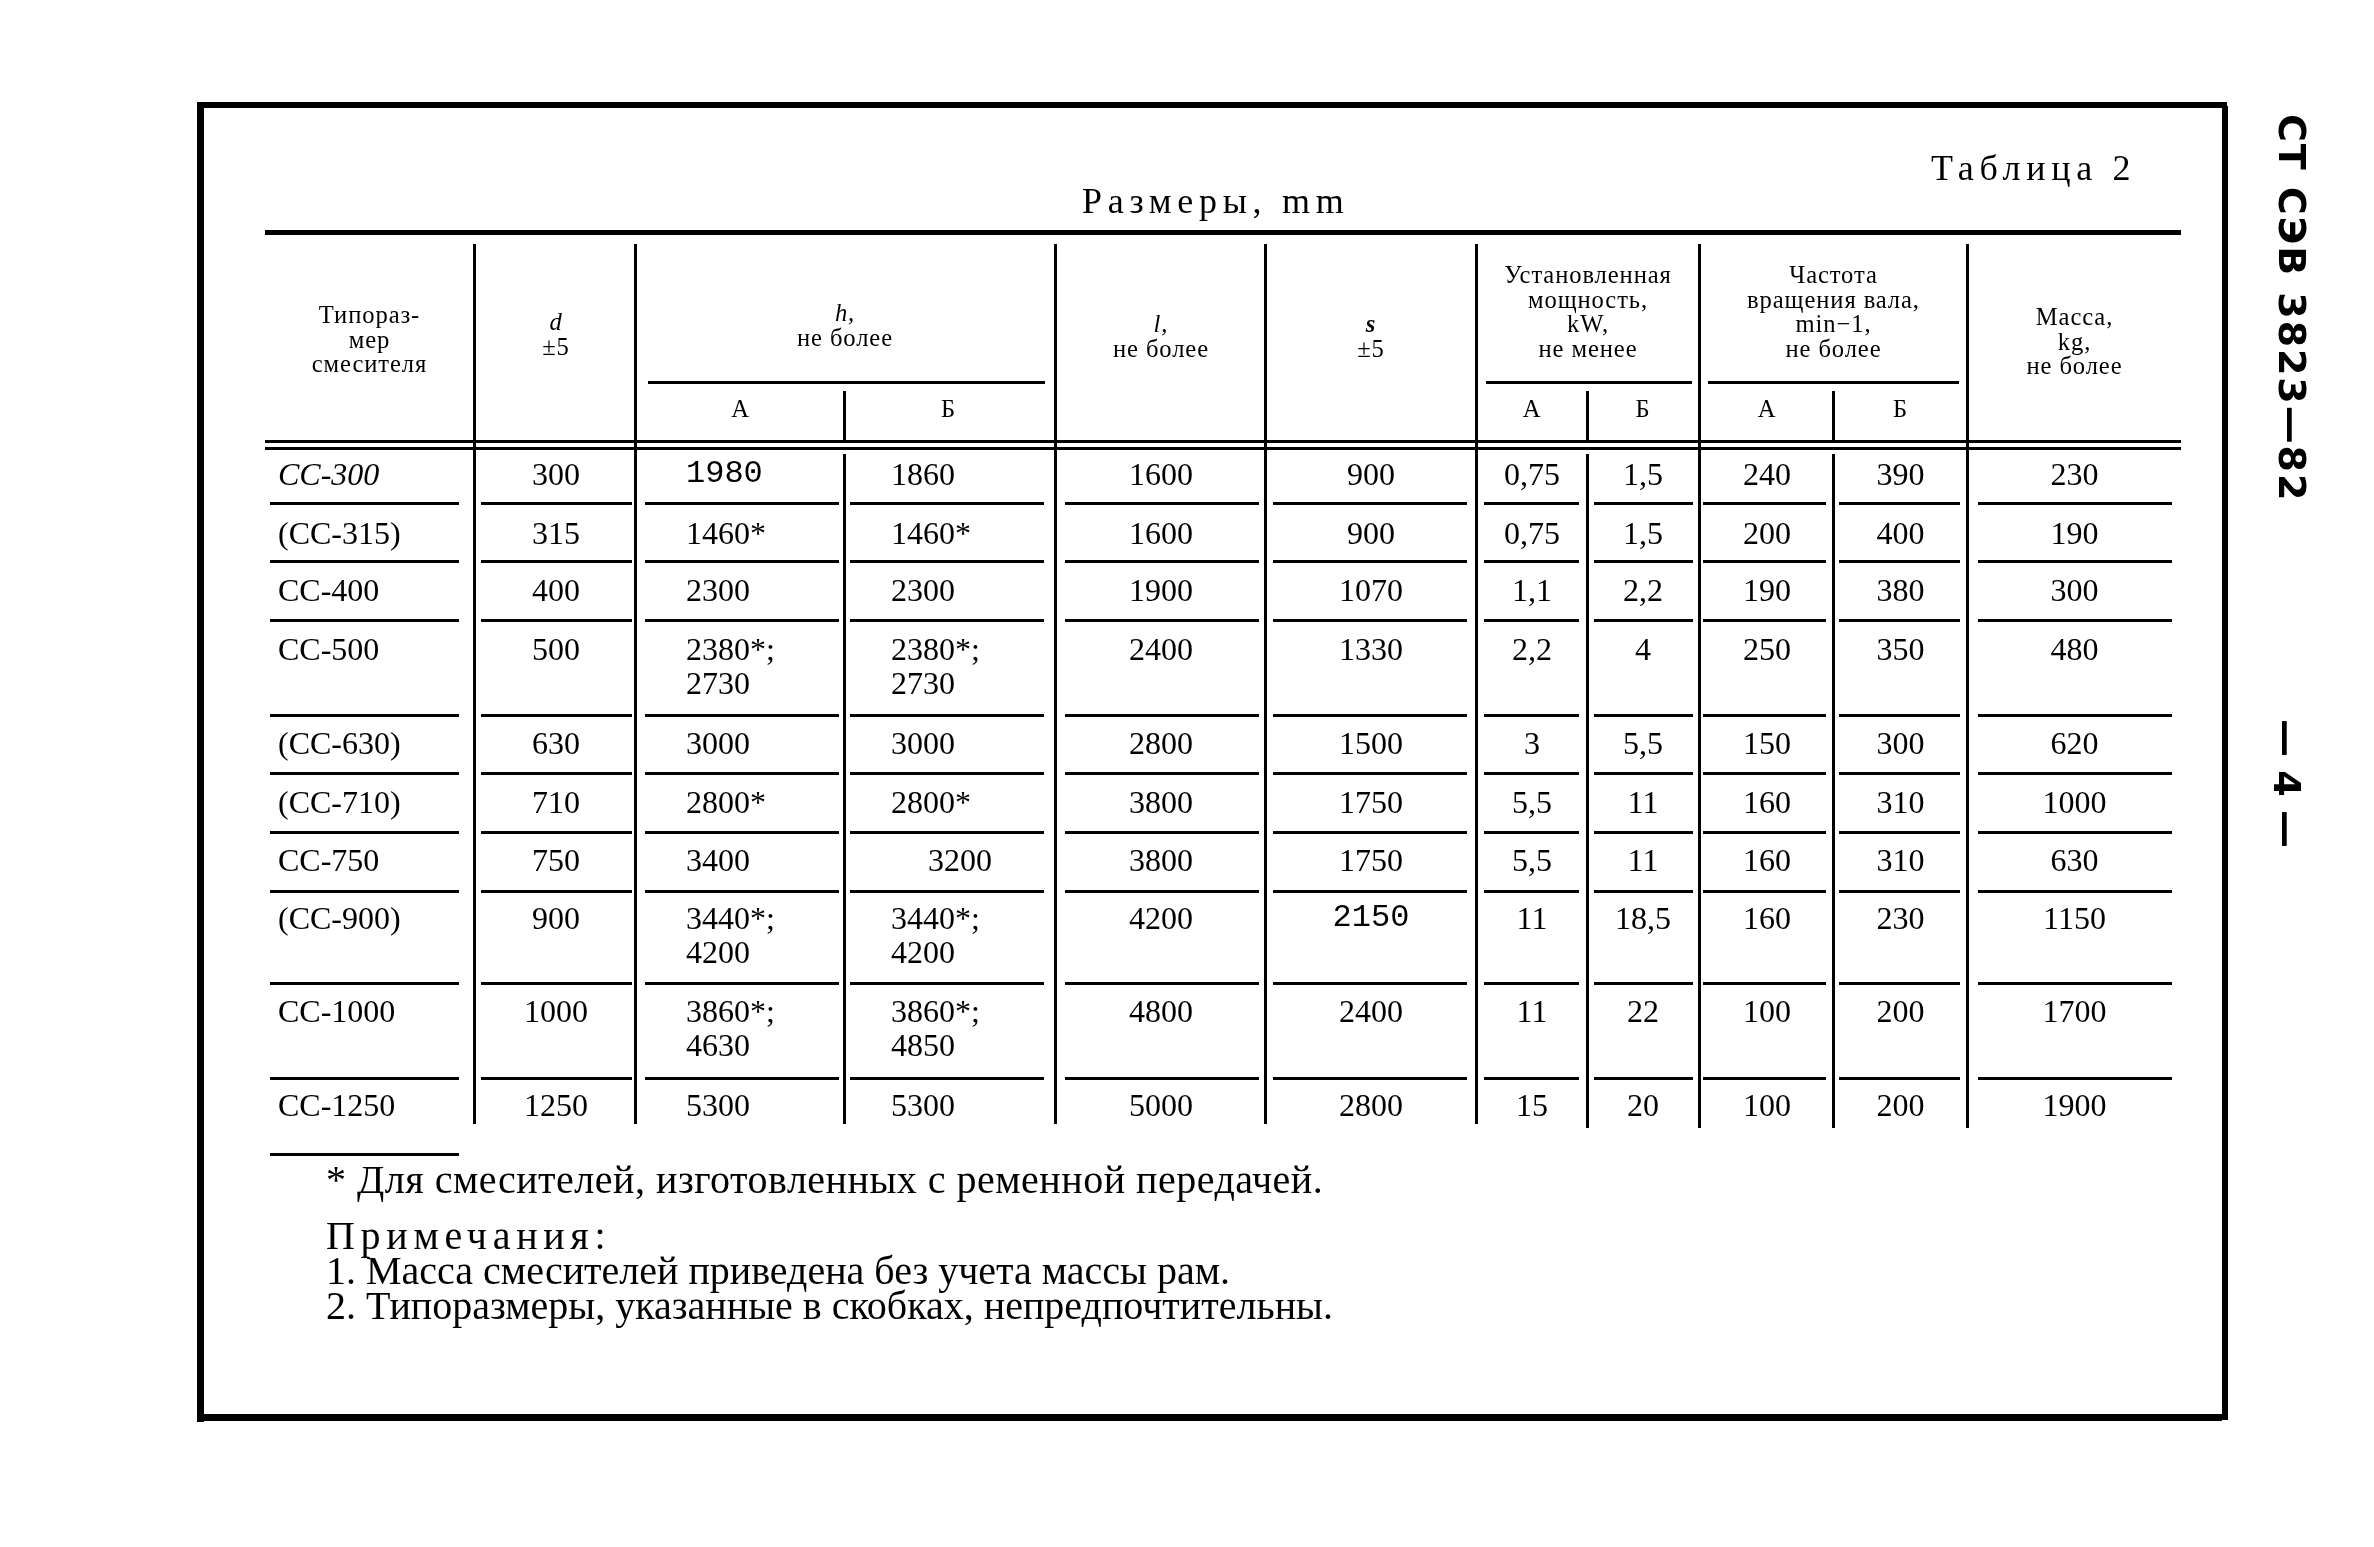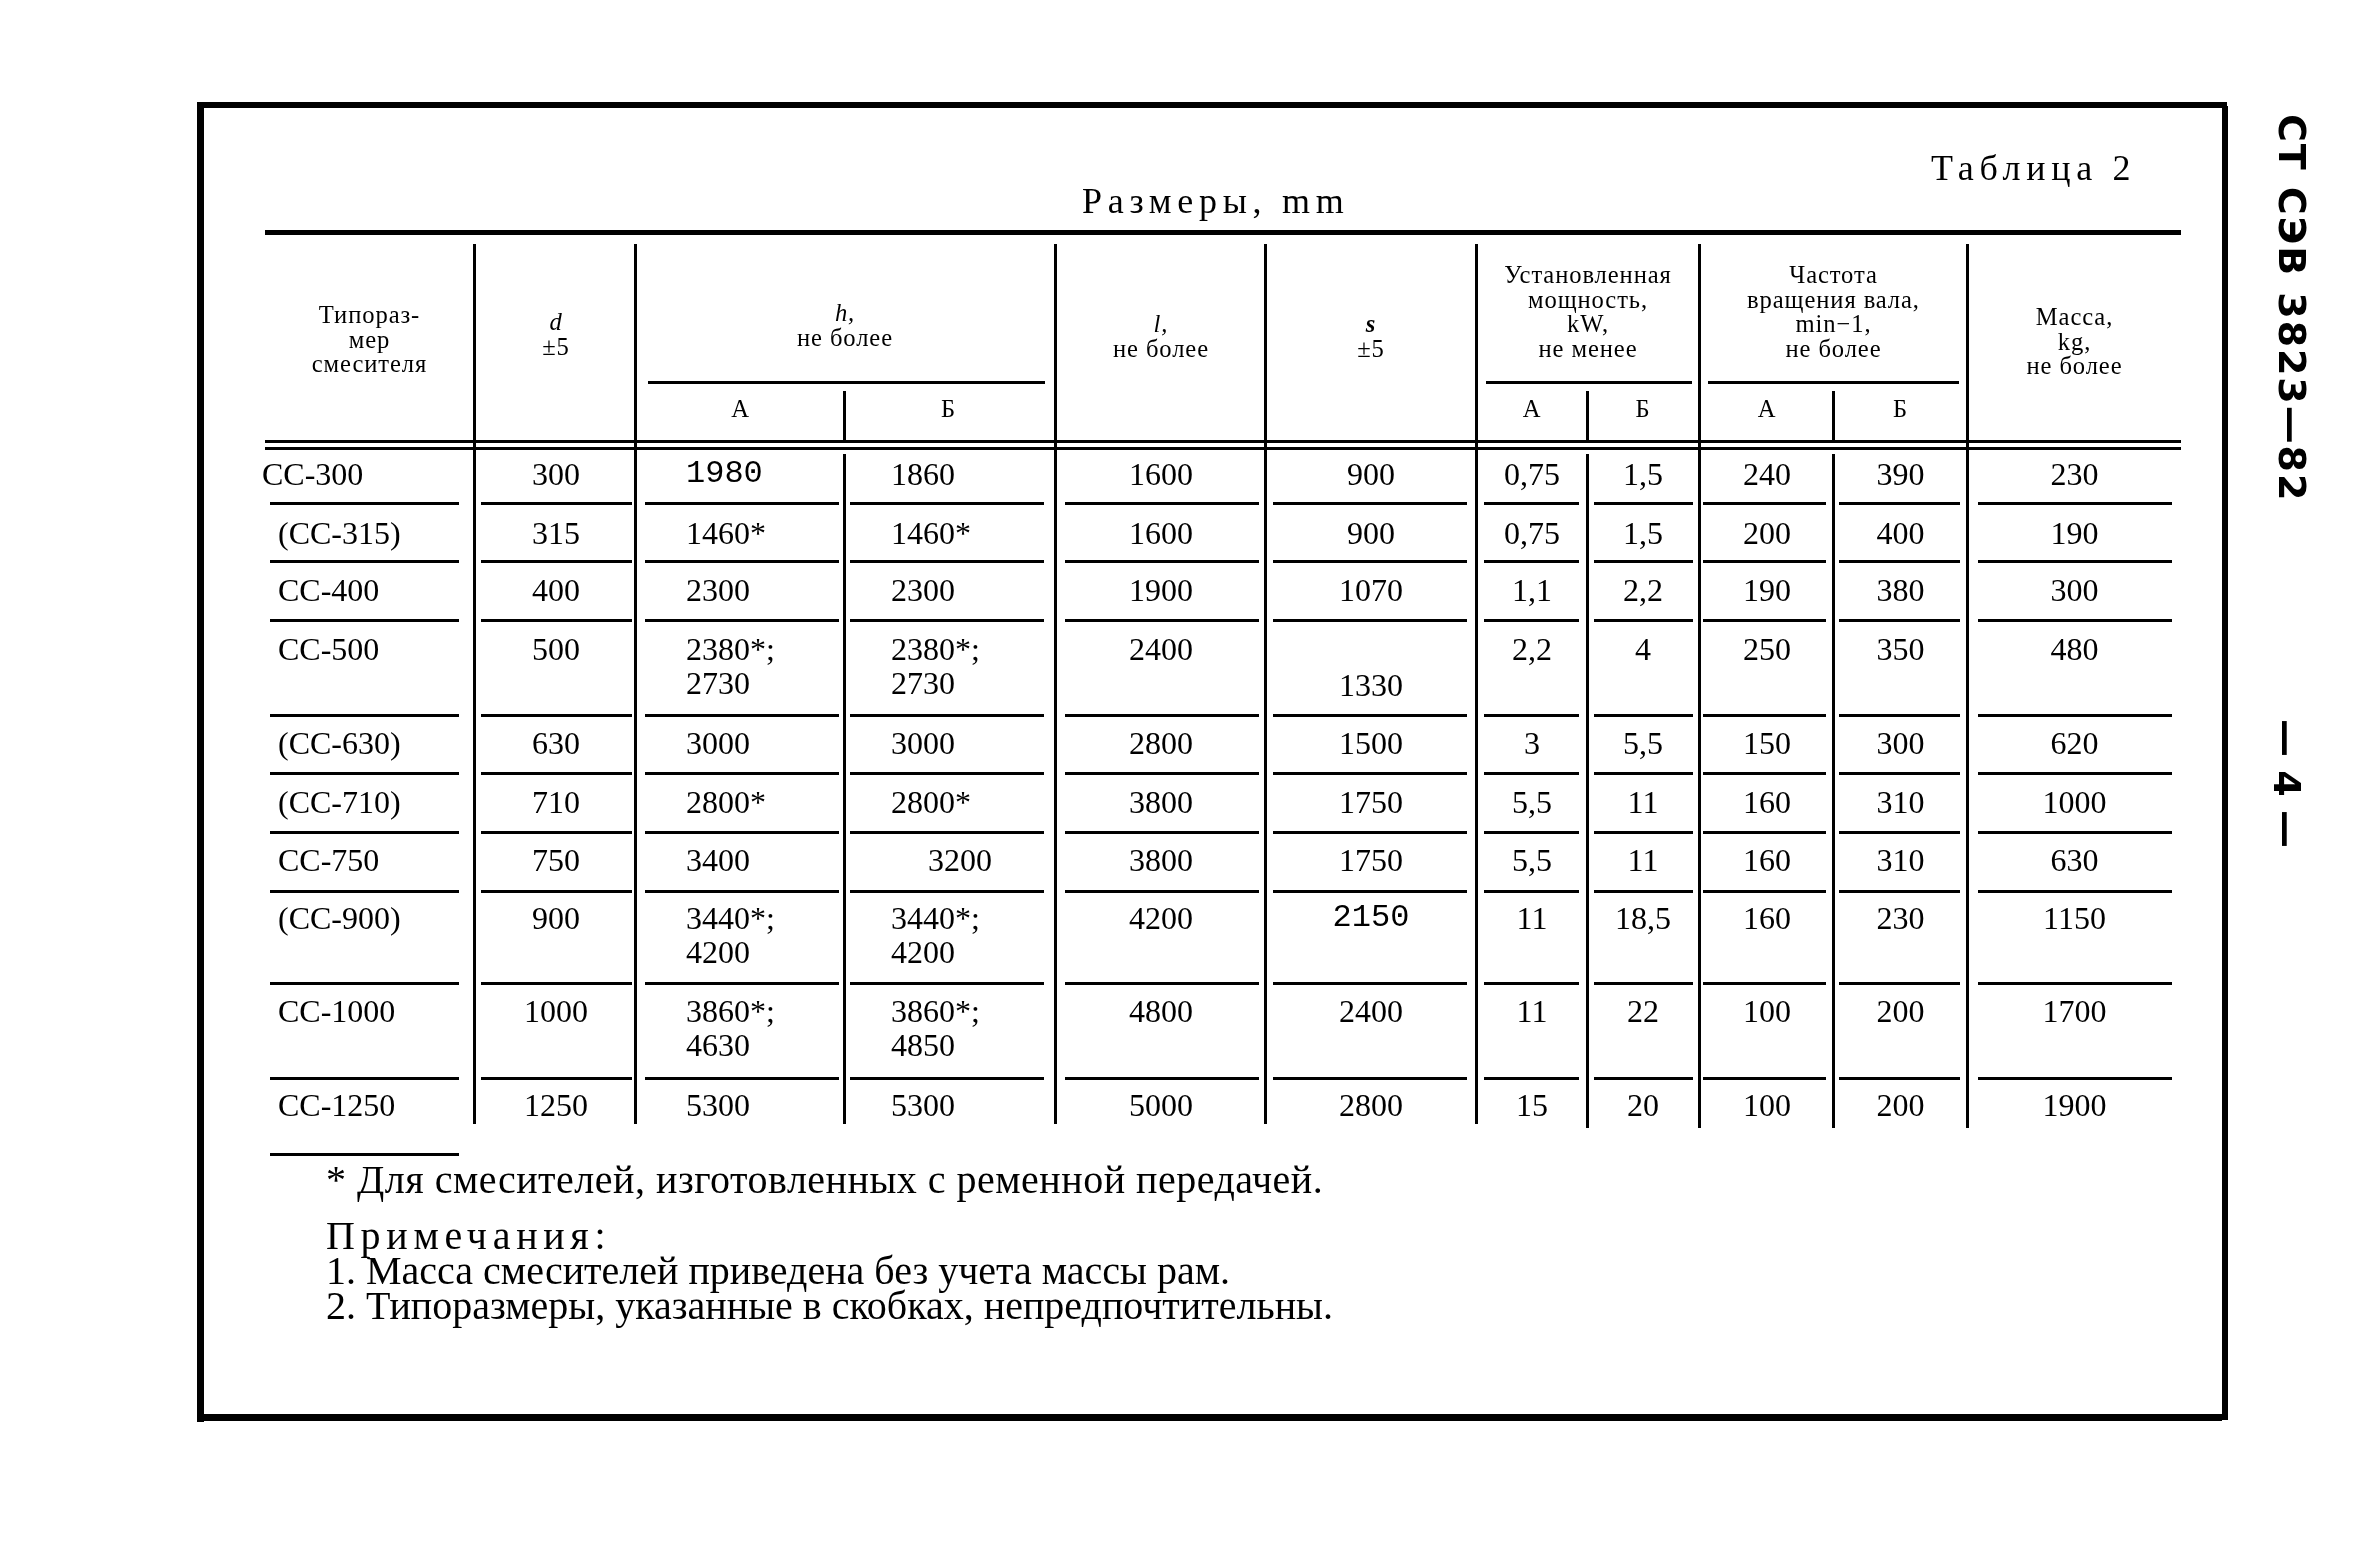--- a/index.html
+++ b/index.html
@@ -93,21 +93,21 @@
 вращения вала,
 min−1,
 не более</div>
 <div class="hcell" style="left:1701px;top:397px;width:132px;">А</div>
 <div class="hcell" style="left:1835px;top:397px;width:131px;">Б</div>
 <div class="hcell" style="left:1968px;top:305px;width:213px;white-space:pre-line;">Масса,
 kg,
 не более</div>
 
 <div id="rows">
-    <div class="cell left" style="left: 262px; top: 457px; width: 178px; white-space: pre-line;">СС-300</div>
+    <div class="cell left" style="left: 278px; top: 457px; width: 178px; white-space: pre-line; font-style: italic;">СС-300</div>
     <div class="cell" style="left: 478px; top: 457px; width: 156px; white-space: pre-line;">300</div>
     <div class="cell left" style="left: 686px; top: 457px; width: 156px; white-space: pre-line; font-family: Liberation Mono, monospace;">1980</div>
     <div class="cell left" style="left: 891px; top: 457px; width: 154px; white-space: pre-line;">1860</div>
     <div class="cell" style="left: 1058px; top: 457px; width: 206px; white-space: pre-line;">1600</div>
     <div class="cell" style="left: 1268px; top: 457px; width: 206px; white-space: pre-line;">900</div>
     <div class="cell" style="left: 1478px; top: 457px; width: 108px; white-space: pre-line;">0,75</div>
     <div class="cell" style="left: 1589px; top: 457px; width: 108px; white-space: pre-line;">1,5</div>
     <div class="cell" style="left: 1701px; top: 457px; width: 132px; white-space: pre-line;">240</div>
     <div class="cell" style="left: 1835px; top: 457px; width: 131px; white-space: pre-line;">390</div>
     <div class="cell" style="left: 1968px; top: 457px; width: 213px; white-space: pre-line;">230</div>
@@ -166,21 +166,21 @@
     <div class="uline" style="left: 1703px; width: 123px; top: 619px;"></div>
     <div class="uline" style="left: 1839px; width: 121px; top: 619px;"></div>
     <div class="uline" style="left: 1978px; width: 194px; top: 619px;"></div>
     <div class="cell left" style="left: 278px; top: 632px; width: 178px; white-space: pre-line;">СС-500</div>
     <div class="cell" style="left: 478px; top: 632px; width: 156px; white-space: pre-line;">500</div>
     <div class="cell left" style="left: 686px; top: 632px; width: 156px; white-space: pre-line;">2380*;
 2730</div>
     <div class="cell left" style="left: 891px; top: 632px; width: 154px; white-space: pre-line;">2380*;
 2730</div>
     <div class="cell" style="left: 1058px; top: 632px; width: 206px; white-space: pre-line;">2400</div>
-    <div class="cell" style="left: 1268px; top: 632px; width: 206px; white-space: pre-line; margin-top: 36px;">1330</div>
+    <div class="cell" style="left: 1268px; top: 632px; width: 206px; white-space: pre-line;">1330</div>
     <div class="cell" style="left: 1478px; top: 632px; width: 108px; white-space: pre-line;">2,2</div>
     <div class="cell" style="left: 1589px; top: 632px; width: 108px; white-space: pre-line;">4</div>
     <div class="cell" style="left: 1701px; top: 632px; width: 132px; white-space: pre-line;">250</div>
     <div class="cell" style="left: 1835px; top: 632px; width: 131px; white-space: pre-line;">350</div>
     <div class="cell" style="left: 1968px; top: 632px; width: 213px; white-space: pre-line;">480</div>
     <div class="uline" style="left: 270px; width: 189px; top: 714px;"></div>
     <div class="uline" style="left: 481px; width: 151px; top: 714px;"></div>
     <div class="uline" style="left: 645px; width: 194px; top: 714px;"></div>
     <div class="uline" style="left: 850px; width: 194px; top: 714px;"></div>
     <div class="uline" style="left: 1065px; width: 194px; top: 714px;"></div>

